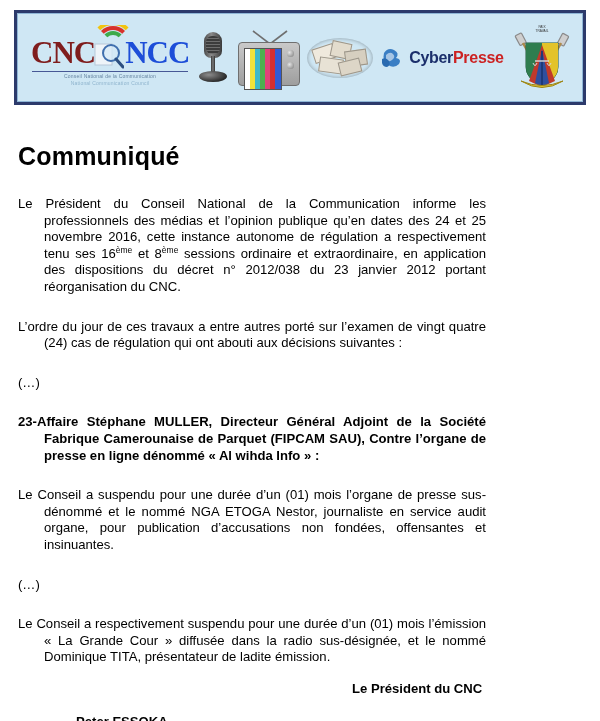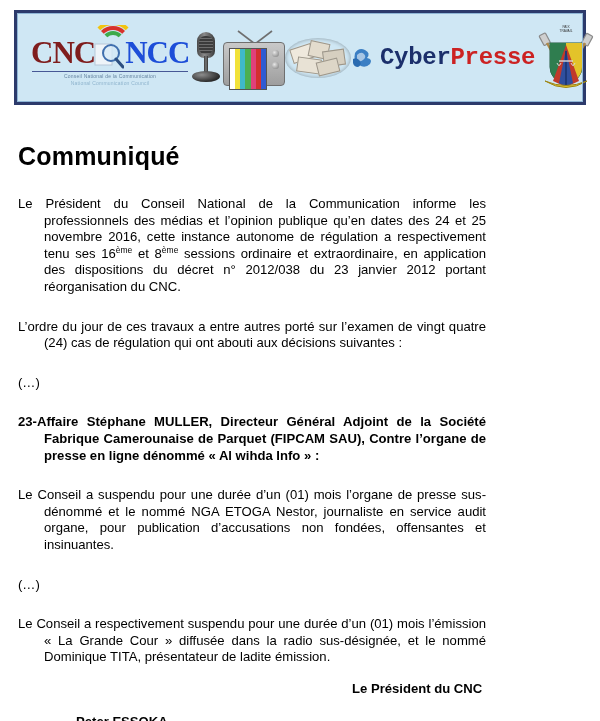--- a/index.html
+++ b/index.html
@@ -181,23 +181,23 @@
   .news .p1 { left: 6px;  top: 8px;  width: 20px; height: 13px; transform: rotate(-18deg); }
   .news .p2 { left: 24px; top: 4px;  width: 18px; height: 14px; transform: rotate(12deg); background:#e3dccd;}
   .news .p3 { left: 38px; top: 12px; width: 20px; height: 14px; transform: rotate(-8deg); background:#d6cfc0;}
   .news .p4 { left: 12px; top: 20px; width: 22px; height: 13px; transform: rotate(8deg); background:#e8e2d5;}
   .news .p5 { left: 32px; top: 22px; width: 20px; height: 12px; transform: rotate(-14deg); background:#ddd6c7;}
 
   
   .cyber { display: flex; align-items: center; gap: 3px; }
   .cyber-glyph { width: 26px; height: 26px; flex: 0 0 auto; }
   .cyber-text {
-    font-family: Liberation Mono, monospace;
-    font-weight: bold;
-    font-size: 24px;
+    font-family: Liberation Sans, sans-serif;
+    font-weight: bold;
+    font-size: 16px;
     letter-spacing: -.3px;
     white-space: nowrap;
   }
   .cyber-text .c1 { color: #1b2f6b; }
   .cyber-text .c2 { color: #cc2222; }
 
   
   .arms { width: 62px; height: 74px; flex: 0 0 auto; }
 
   

